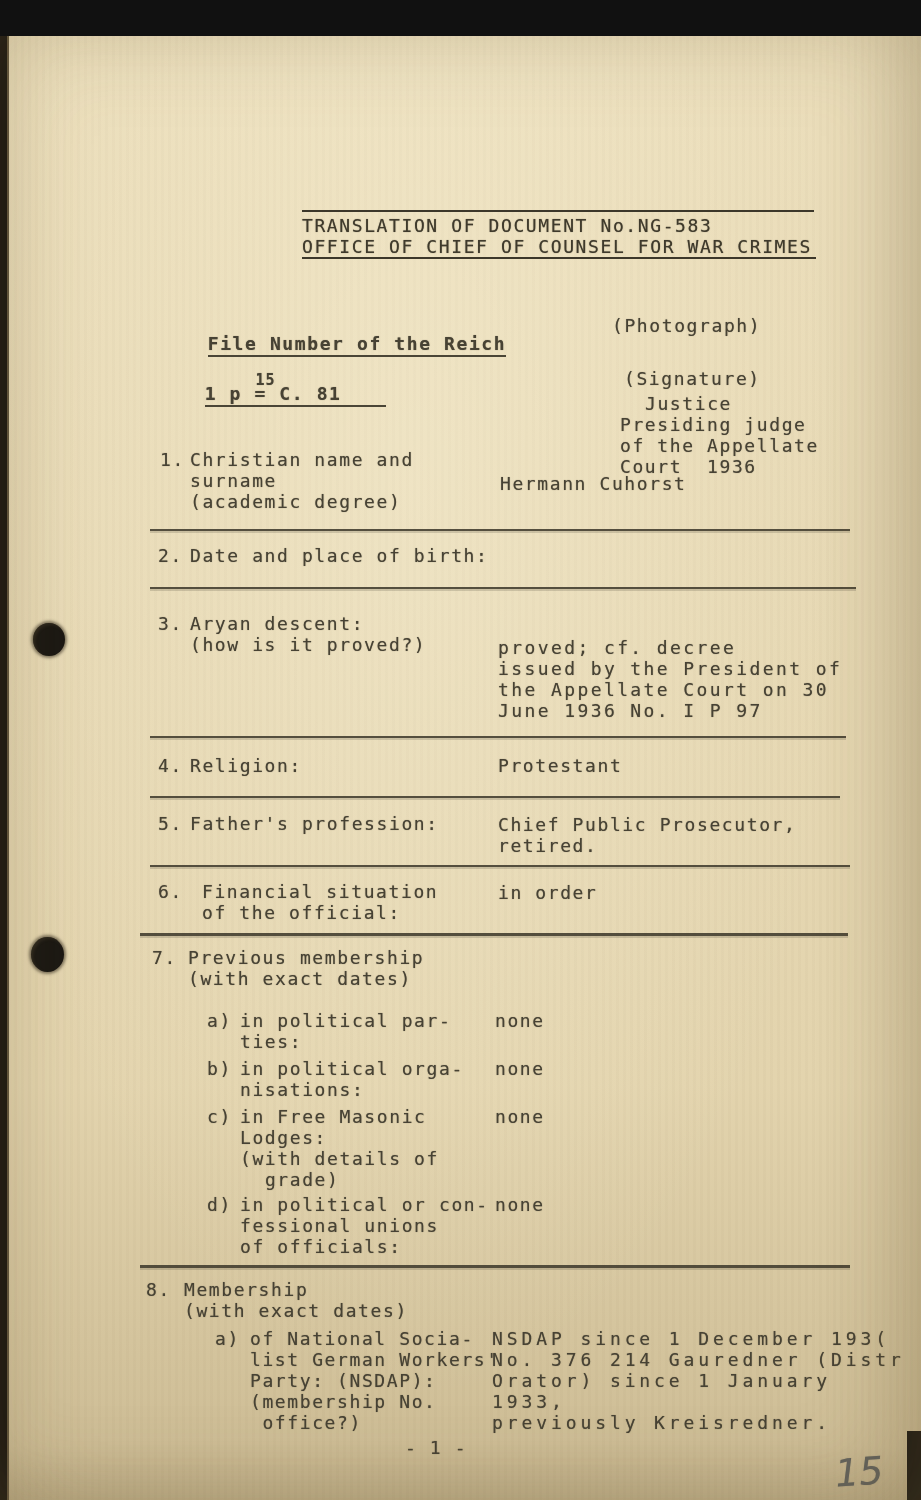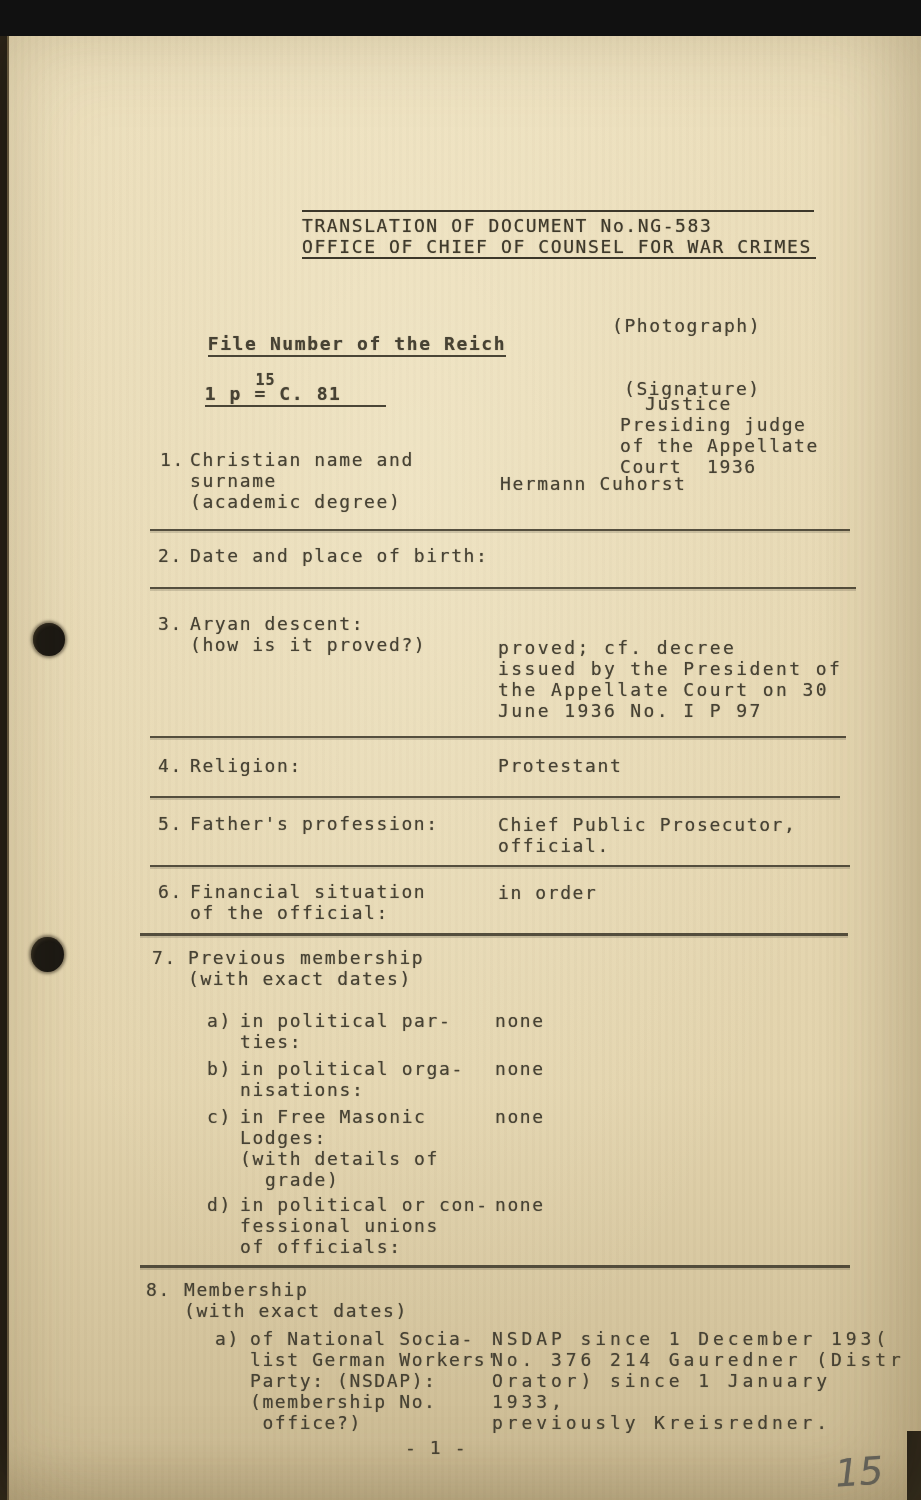--- a/index.html
+++ b/index.html
@@ -59,21 +59,21 @@
   <div class="header-underline"></div>
 
   <div class="tw" style="left:158px;top:276px">
     <span class="u">File Number of the Reich</span>
   </div>
   <div class="tw" style="left:155px;top:326px">
     <span class="u" style="min-width:181px"><span>1 p </span><span class="eq"><span>=</span><span class="sup">15</span></span><span> C. 81</span></span>
   </div>
 
   <div class="tw" style="left:612px;top:279px">(Photograph)</div>
-  <div class="tw" style="left:624px;top:342px">(Signature)</div>
+  <div class="tw" style="left:624px;top:332px">(Signature)</div>
   <div class="tw" style="left:645px;top:357px">Justice</div>
   <div class="tw pre" style="left:620px;top:378px;width:240px">Presiding judge
 of the Appellate
 Court  1936</div>
 
   <div class="tw" style="left:160px;top:413px">1.</div>
   <div class="tw pre" style="left:190px;top:413px;width:280px">Christian name and
 surname
 (academic degree)</div>
   <div class="tw" style="left:500px;top:437px">Hermann Cuhorst</div>
@@ -97,26 +97,26 @@
 
   <div class="tw" style="left:158px;top:719px">4.</div>
   <div class="tw" style="left:190px;top:719px">Religion:</div>
   <div class="tw" style="left:498px;top:719px">Protestant</div>
 
   <div class="rule" style="left:150px;top:760px;width:690px"></div>
 
   <div class="tw" style="left:158px;top:777px">5.</div>
   <div class="tw" style="left:190px;top:777px">Father's profession:</div>
   <div class="tw pre" style="left:498px;top:778px;width:380px">Chief Public Prosecutor,
-official.</div>
+retired.</div>
 
   <div class="rule" style="left:150px;top:829px;width:700px"></div>
 
   <div class="tw" style="left:158px;top:845px">6.</div>
-  <div class="tw pre" style="left:190px;top:845px;width:300px">Financial situation
+  <div class="tw pre" style="left:202px;top:845px;width:300px">Financial situation
 of the official:</div>
   <div class="tw" style="left:498px;top:846px">in order</div>
 
   <div class="rule" style="left:140px;top:897px;width:708px;height:3px"></div>
 
   <div class="tw" style="left:152px;top:911px">7.</div>
   <div class="tw pre" style="left:188px;top:911px;width:300px">Previous membership
 (with exact dates)</div>
 
   <div class="tw" style="left:207px;top:974px">a)</div>

